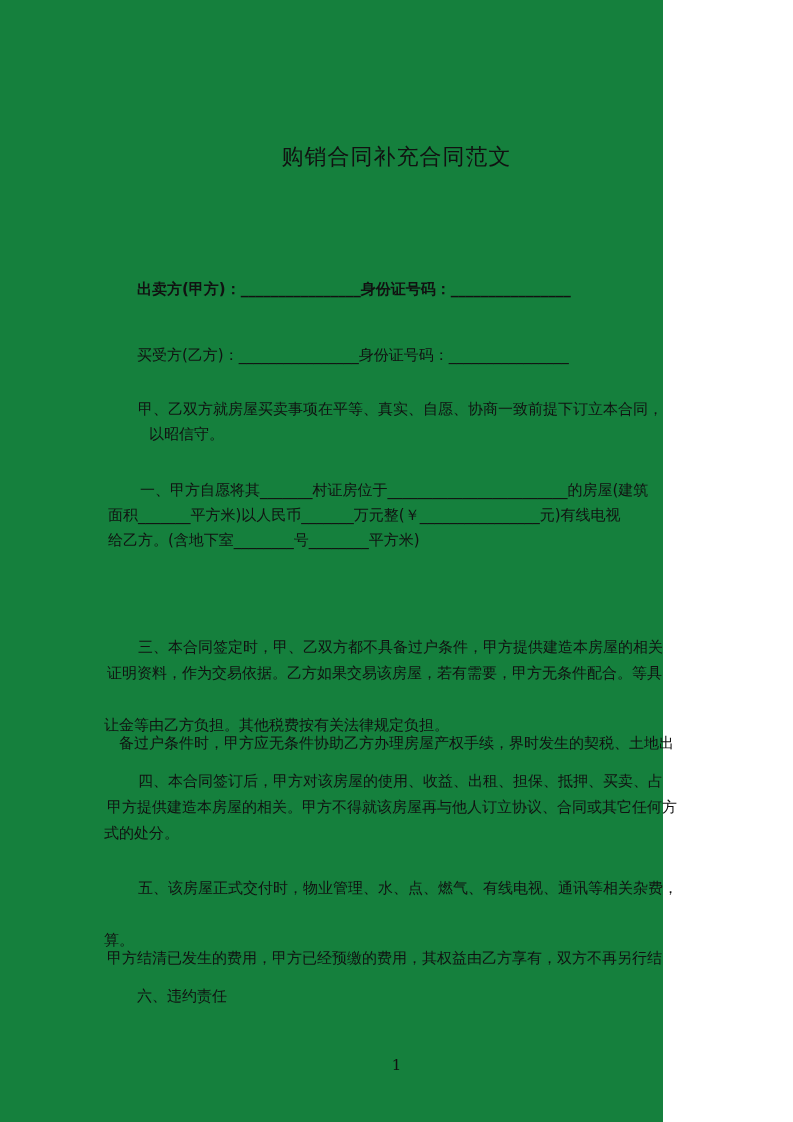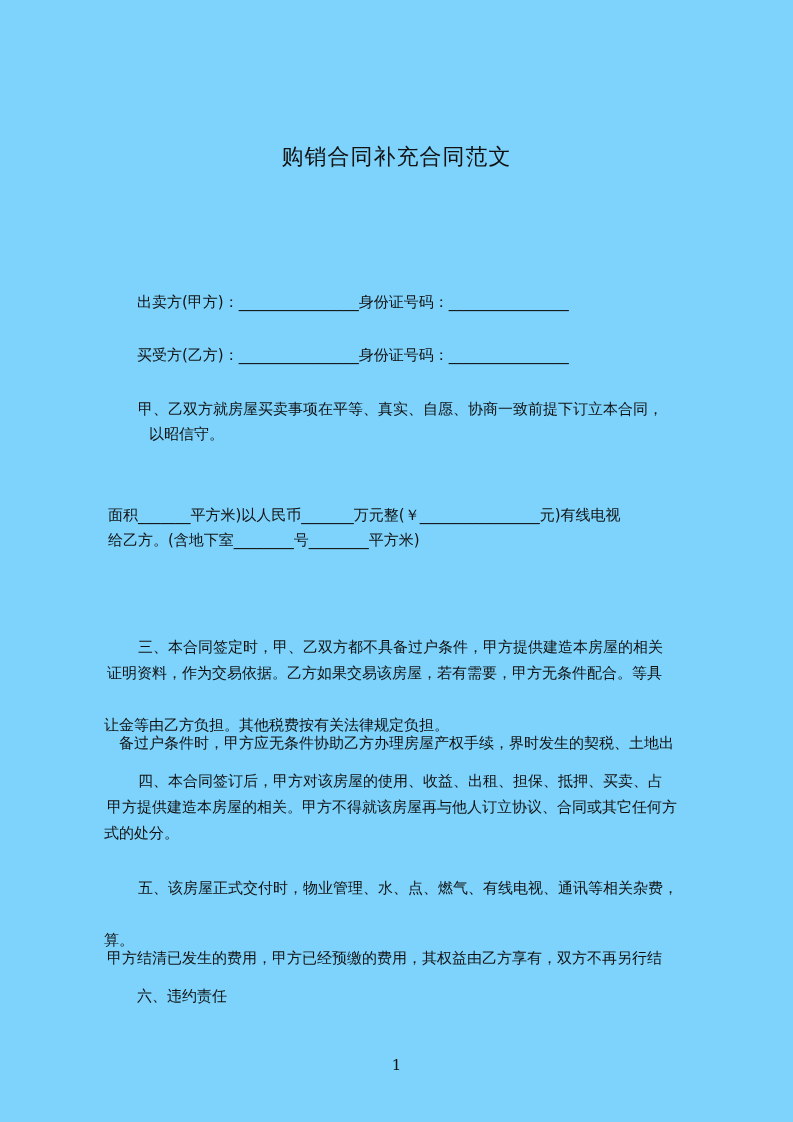--- a/index.html
+++ b/index.html
@@ -1,36 +1,37 @@
 <!DOCTYPE html>
 <html><head>
 <meta charset="utf-8">
 <style>
   html, body { margin: 0; padding: 0; background: #ffffff; }
   body { width: 793px; height: 1122px; position: relative; overflow: hidden;
          font-family: "DejaVu Sans", "Liberation Sans", sans-serif; color: #111111; }
-  .page { position: absolute; left: 0; top: 0; width: 793px; height: 1122px; background: #7dd3fc; }
+  .page { position: absolute; left: 0; top: 0; width: 663px; height: 1122px; background: #15803d; }
   .title { position: absolute; left: 0; width: 793px; top: 142px; text-align: center;
            font-size: 22px; letter-spacing: 1px; line-height: 30px; }
   .line { position: absolute; white-space: nowrap; font-size: 15px; line-height: 20px; }
   .pageno { position: absolute; left: 0; width: 793px; top: 1056px; text-align: center;
             font-family: "DejaVu Serif", "Liberation Serif", serif; font-size: 15px; }
 </style>
 </head>
 <body>
 
 <div class="page">
   <div class="title">购销合同补充合同范文</div>
 
-  <div class="line" style="left:137px; top:292px;">出卖方(甲方)：________________身份证号码：________________</div>
+  <div class="line" style="left:137px; top:279px;font-weight:bold;">出卖方(甲方)：________________身份证号码：________________</div>
   <div class="line" style="left:137px; top:345px;">买受方(乙方)：________________身份证号码：________________</div>
 
   <div class="line" style="left:138px; top:399px;">甲、乙双方就房屋买卖事项在平等、真实、自愿、协商一致前提下订立本合同，</div>
   <div class="line" style="left:109px; top:424px;margin-left:40px;">以昭信守。</div>
 
+  <div class="line" style="left:140px; top:480px;">一、甲方自愿将其_______村证房位于________________________的房屋(建筑</div>
   <div class="line" style="left:108px; top:505px;">面积_______平方米)以人民币_______万元整(￥________________元)有线电视</div>
   <div class="line" style="left:108px; top:530px;">给乙方。(含地下室________号________平方米)</div>
 
 
   <div class="line" style="left:138px; top:637px;">三、本合同签定时，甲、乙双方都不具备过户条件，甲方提供建造本房屋的相关</div>
   <div class="line" style="left:107px; top:663px;">证明资料，作为交易依据。乙方如果交易该房屋，若有需要，甲方无条件配合。等具</div>
   <div class="line" style="left:119px; top:689px;margin-top:44px;">备过户条件时，甲方应无条件协助乙方办理房屋产权手续，界时发生的契税、土地出</div>
   <div class="line" style="left:104px; top:715px;">让金等由乙方负担。其他税费按有关法律规定负担。</div>
 
   <div class="line" style="left:138px; top:771px;">四、本合同签订后，甲方对该房屋的使用、收益、出租、担保、抵押、买卖、占</div>

